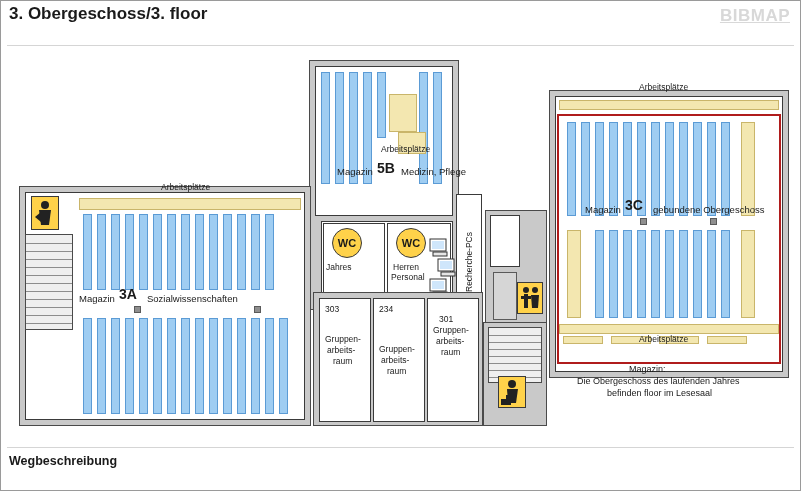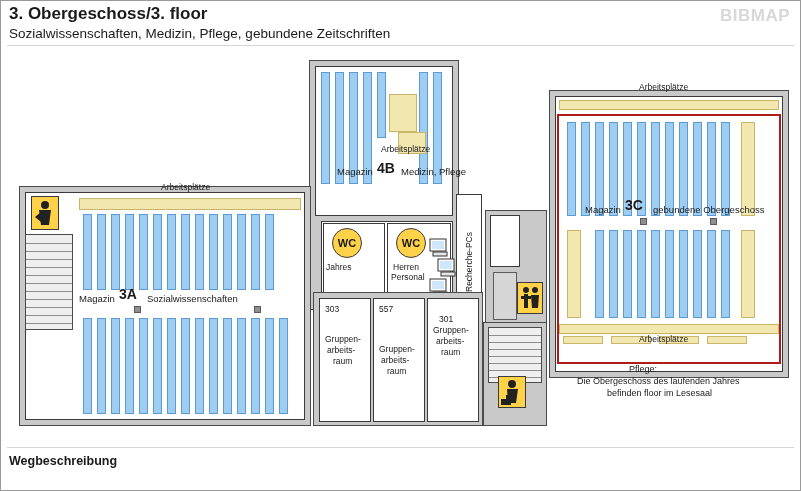--- a/index.html
+++ b/index.html
@@ -26,20 +26,21 @@
     letter-spacing: 0px;
   }
   #subtitle {
     position: absolute; left: 8px; top: 25px;
     font-size: 13.5px; color: #1a1a1a;
   }
   #brand {
     position: absolute; right: 10px; top: 5px;
     font-size: 17px; font-weight: bold; color: #d8d8d8;
     letter-spacing: 0.5px;
+    text-decoration: underline;
   }
   #header-rule {
     position: absolute; left: 6px; top: 44px; width: 787px; height: 1px;
     background: #d5d5d5;
   }
 
   
   #footer-rule {
     position: absolute; left: 6px; top: 446px; width: 787px; height: 1px;
     background: #d5d5d5;
@@ -141,21 +142,20 @@
     width: 7px; height: 7px; background: #8f8f8f; border: 1px solid #5a5a5a;
   }
 </style>
 </head>
 <body>
 
 <div id="frame">
 
   <div id="header">
     <div id="title">3. Obergeschoss/3. floor</div>
-    <div id="subtitle">Sozialwissenschaften, Medizin, Pflege, gebundene Zeitschriften</div>
     <div id="brand">BIBMAP</div>
     <div id="header-rule"></div>
   </div>
 
   <div id="plan">
 
     <div class="wall" style="left:308px; top:14px; width:150px; height:250px;"></div>
     <div class="room" style="left:314px; top:20px; width:138px; height:150px;"></div>
 
     <div class="shelf" style="left:320px; top:26px; width:9px; height:112px;"></div>
@@ -164,21 +164,21 @@
     <div class="shelf" style="left:362px; top:26px; width:9px; height:112px;"></div>
     <div class="shelf" style="left:376px; top:26px; width:9px; height:66px;"></div>
     <div class="shelf" style="left:418px; top:26px; width:9px; height:112px;"></div>
     <div class="shelf" style="left:432px; top:26px; width:9px; height:112px;"></div>
 
     <div class="desk" style="left:388px; top:48px; width:28px; height:38px;"></div>
     <div class="desk" style="left:397px; top:86px; width:28px; height:22px;"></div>
     <div class="label" style="left:380px; top:98px;">Arbeitsplätze</div>
 
     <div class="label label-m" style="left:336px; top:120px;">Magazin</div>
-    <div class="label label-big" style="left:376px; top:114px;">4B</div>
+    <div class="label label-big" style="left:376px; top:114px;">5B</div>
     <div class="label label-m" style="left:400px; top:120px;">Medizin, Pflege</div>
 
     <div class="room" style="left:320px; top:175px; width:132px; height:84px;"></div>
     <div class="room" style="left:322px; top:177px; width:62px; height:80px;"></div>
     <div class="room" style="left:386px; top:177px; width:64px; height:80px;"></div>
 
     <div class="wc" style="left:331px; top:182px;">
       <span>WC</span>
     </div>
     <div class="label" style="left:325px; top:216px;">Jahres</div>
@@ -287,21 +287,21 @@
 
     <div class="wall" style="left:312px; top:246px; width:170px; height:134px;"></div>
 
     <div class="room" style="left:318px; top:252px; width:52px; height:124px;"></div>
     <div class="label" style="left:324px; top:258px;">303</div>
     <div class="label" style="left:324px; top:288px;">Gruppen-</div>
     <div class="label" style="left:326px; top:299px;">arbeits-</div>
     <div class="label" style="left:332px; top:310px;">raum</div>
 
     <div class="room" style="left:372px; top:252px; width:52px; height:124px;"></div>
-    <div class="label" style="left:378px; top:258px;">557</div>
+    <div class="label" style="left:378px; top:258px;">234</div>
     <div class="label" style="left:378px; top:298px;">Gruppen-</div>
     <div class="label" style="left:380px; top:309px;">arbeits-</div>
     <div class="label" style="left:386px; top:320px;">raum</div>
 
     <div class="room" style="left:426px; top:252px; width:52px; height:124px;"></div>
     <div class="label" style="left:438px; top:268px;">301</div>
     <div class="label" style="left:432px; top:279px;">Gruppen-</div>
     <div class="label" style="left:435px; top:290px;">arbeits-</div>
     <div class="label" style="left:440px; top:301px;">raum</div>
 
@@ -364,21 +364,21 @@
     <div class="shelf" style="left:720px; top:184px; width:9px; height:88px;"></div>
     <div class="shelf-y" style="left:740px; top:184px; width:14px; height:88px;"></div>
 
     <div class="desk" style="left:558px; top:278px; width:220px; height:10px;"></div>
     <div class="shelf-y" style="left:562px; top:290px; width:40px; height:8px;"></div>
     <div class="shelf-y" style="left:610px; top:290px; width:40px; height:8px;"></div>
     <div class="shelf-y" style="left:658px; top:290px; width:40px; height:8px;"></div>
     <div class="shelf-y" style="left:706px; top:290px; width:40px; height:8px;"></div>
     <div class="label" style="left:638px; top:288px;">Arbeitsplätze</div>
 
-    <div class="hint" style="left:628px; top:318px;">Pflege:</div>
+    <div class="hint" style="left:628px; top:318px;">Magazin:</div>
     <div class="hint" style="left:576px; top:330px;">Die Obergeschoss des laufenden Jahres</div>
     <div class="hint" style="left:606px; top:342px;">befinden floor im Lesesaal</div>
 
   </div>
 
   <div id="footer-rule"></div>
   <div id="footer-title">Wegbeschreibung</div>
 
 </div>
 

